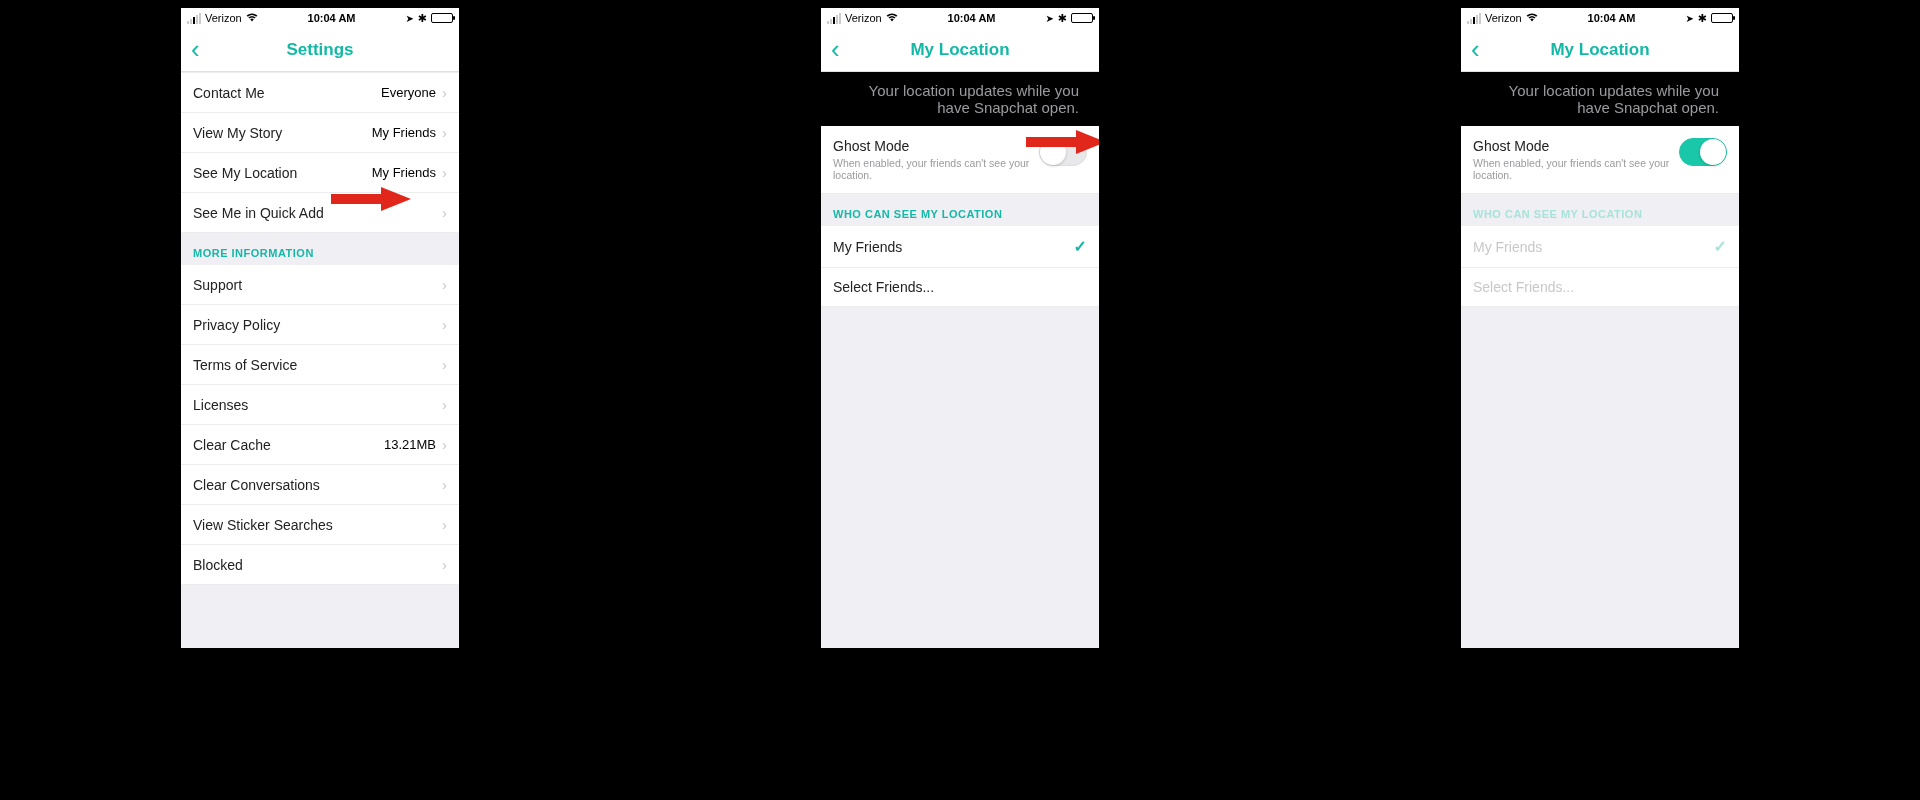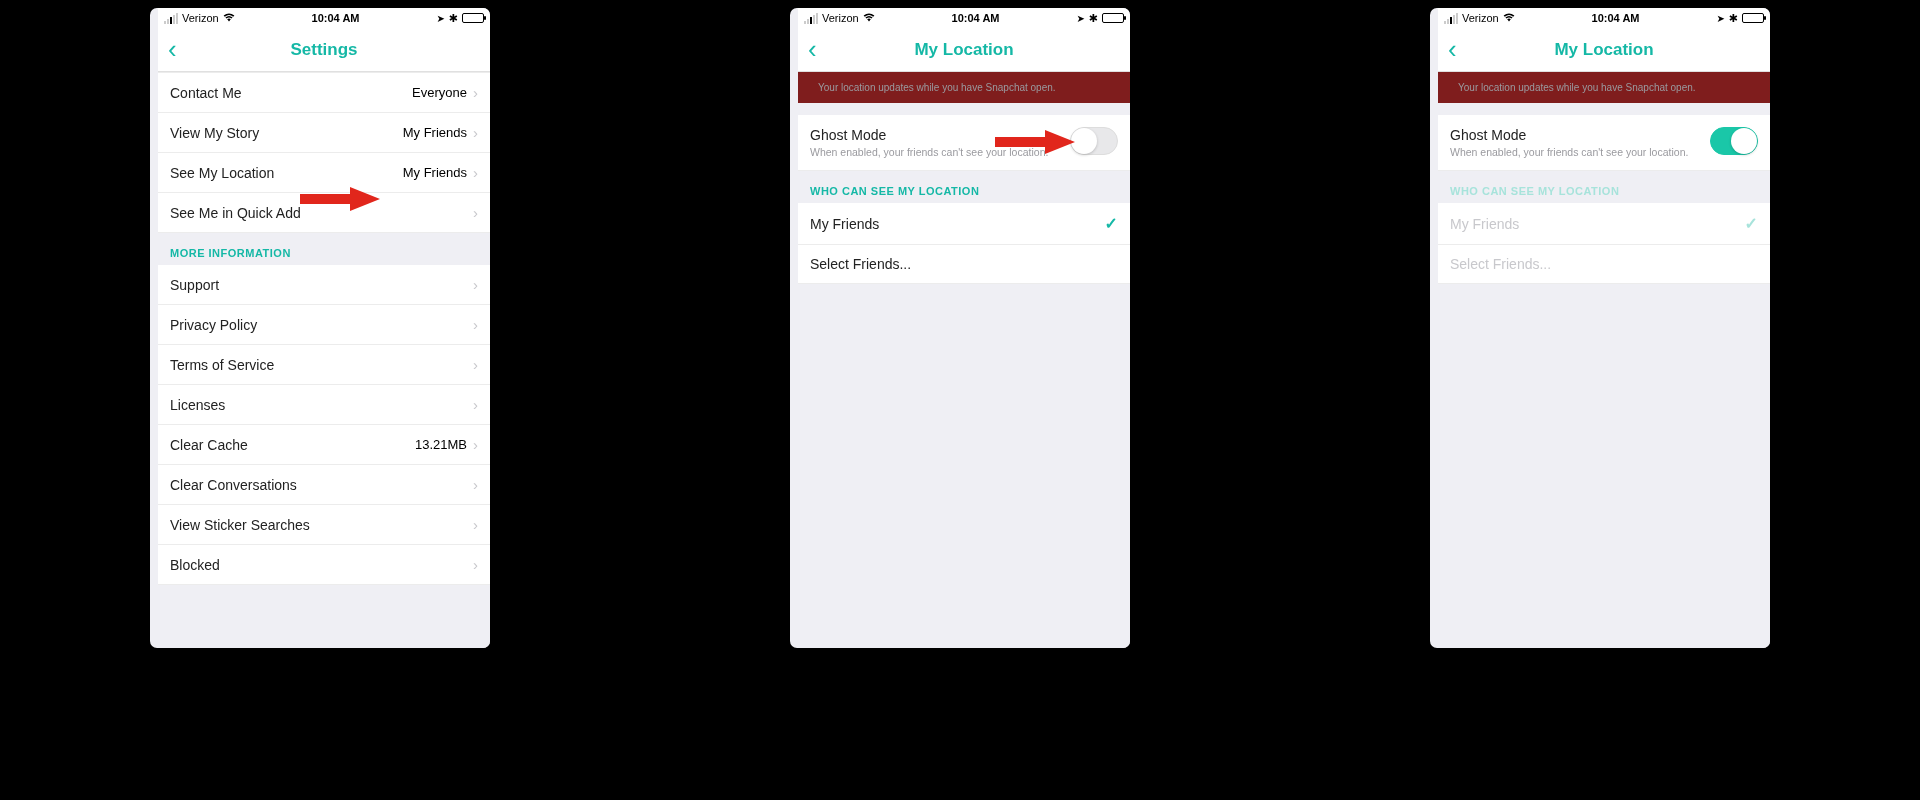--- a/index.html
+++ b/index.html
@@ -7,29 +7,28 @@
     background: #000;
     font-family: -apple-system, "Helvetica Neue", Helvetica, Arial, sans-serif;
     width: 1920px;
     height: 800px;
     display: flex;
     justify-content: space-around;
     align-items: flex-start;
     padding: 8px 0;
   }
   .phone {
-    width: 340px;
+    width: 278px;
     height: 640px;
     background: #efeff4;
-    border-radius: 7px;
+    border-radius: 0;
     overflow: hidden;
     position: relative;
     display: flex;
     flex-direction: column;
-    padding-left: 8px;
   }
   .status-bar {
     height: 20px;
     background: #fff;
     display: flex;
     align-items: center;
     justify-content: space-between;
     padding: 0 6px;
     font-size: 11px;
     font-weight: 500;
@@ -84,25 +83,25 @@
     padding: 14px 12px 6px;
     font-size: 11px;
     font-weight: 700;
     letter-spacing: 0.5px;
     color: #15b8a6;
     background: #efeff4;
   }
   .section-header.disabled { color: #a7e3db; }
 
   .hint {
-    text-align: left;
-    font-size: 10px;
+    text-align: right;
+    font-size: 15px;
     color: #9a9a9f;
     padding: 10px 20px;
-    background: #7f1d1d;
+    background: #000000;
   }
 
   .row {
     background: #fff;
     border-bottom: 1px solid #ececec;
     padding: 11px 12px;
     display: flex;
     align-items: center;
     font-size: 14px;
     color: #222;
@@ -110,21 +109,21 @@
     min-height: 38px;
   }
   .row:first-of-type { border-top: 1px solid #ececec; }
   .row .label { flex: 1; }
   .row .value { color: #000000; font-size: 13px; margin-right: 6px; }
   .row .chevron { color: #c8c8cc; font-size: 15px; font-weight:400; }
   .row .check { color: #15b8a6; font-size: 16px; font-weight: bold; }
   .row.disabled { color: #c8c8cc; }
   .row.disabled .check { color: #a7e3db; }
 
-  .row.toggle { align-items: flex-start; padding-top:12px; padding-bottom:12px;margin-top:12px; }
+  .row.toggle { align-items: flex-start; padding-top:12px; padding-bottom:12px; }
   .row.toggle .text-block { flex:1; }
   .row.toggle .sub { font-size: 10.5px; color: #9a9a9f; margin-top: 3px; }
   .switch {
     width: 48px; height: 28px; border-radius: 14px;
     background: #e8e8ea; position: relative; flex-shrink:0;
     border: 1px solid #ddd;
   }
   .switch .knob {
     width: 26px; height: 26px; border-radius: 50%;
     background: #fff; position: absolute; top: 0; left: 0;

